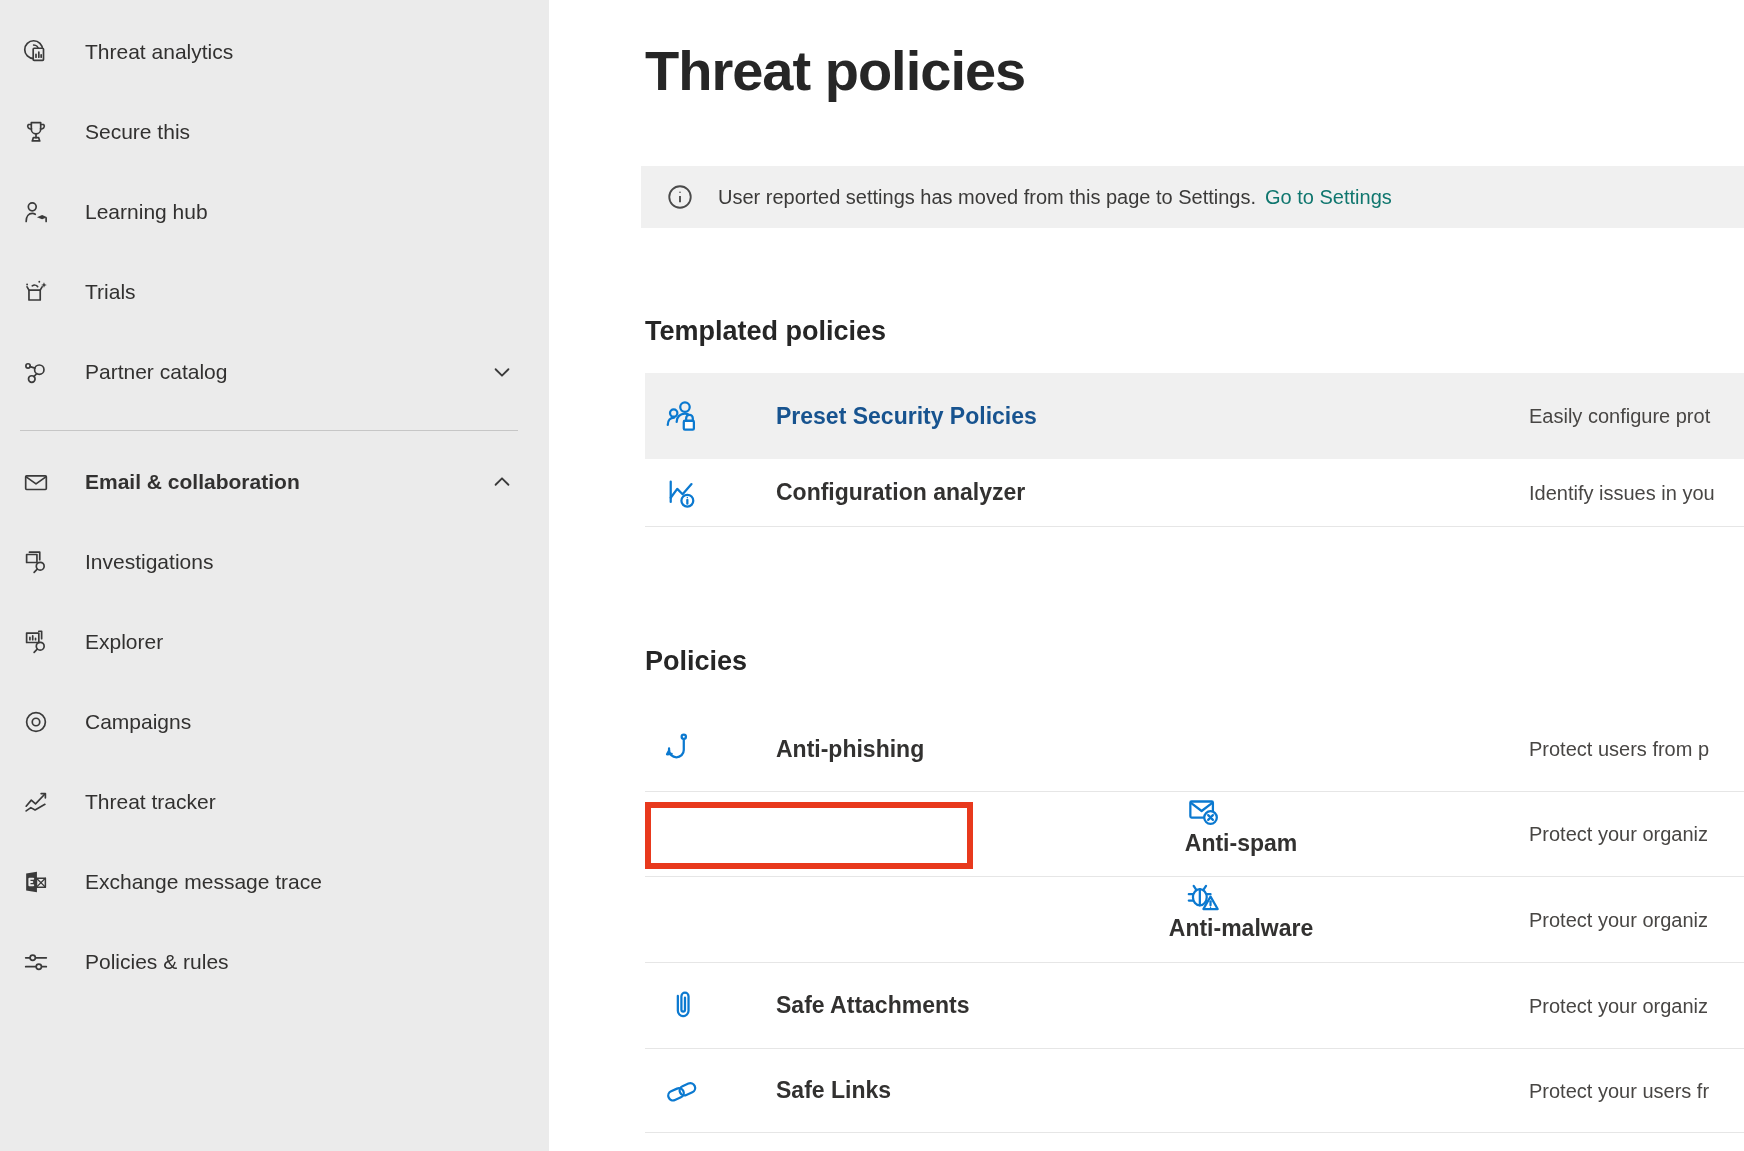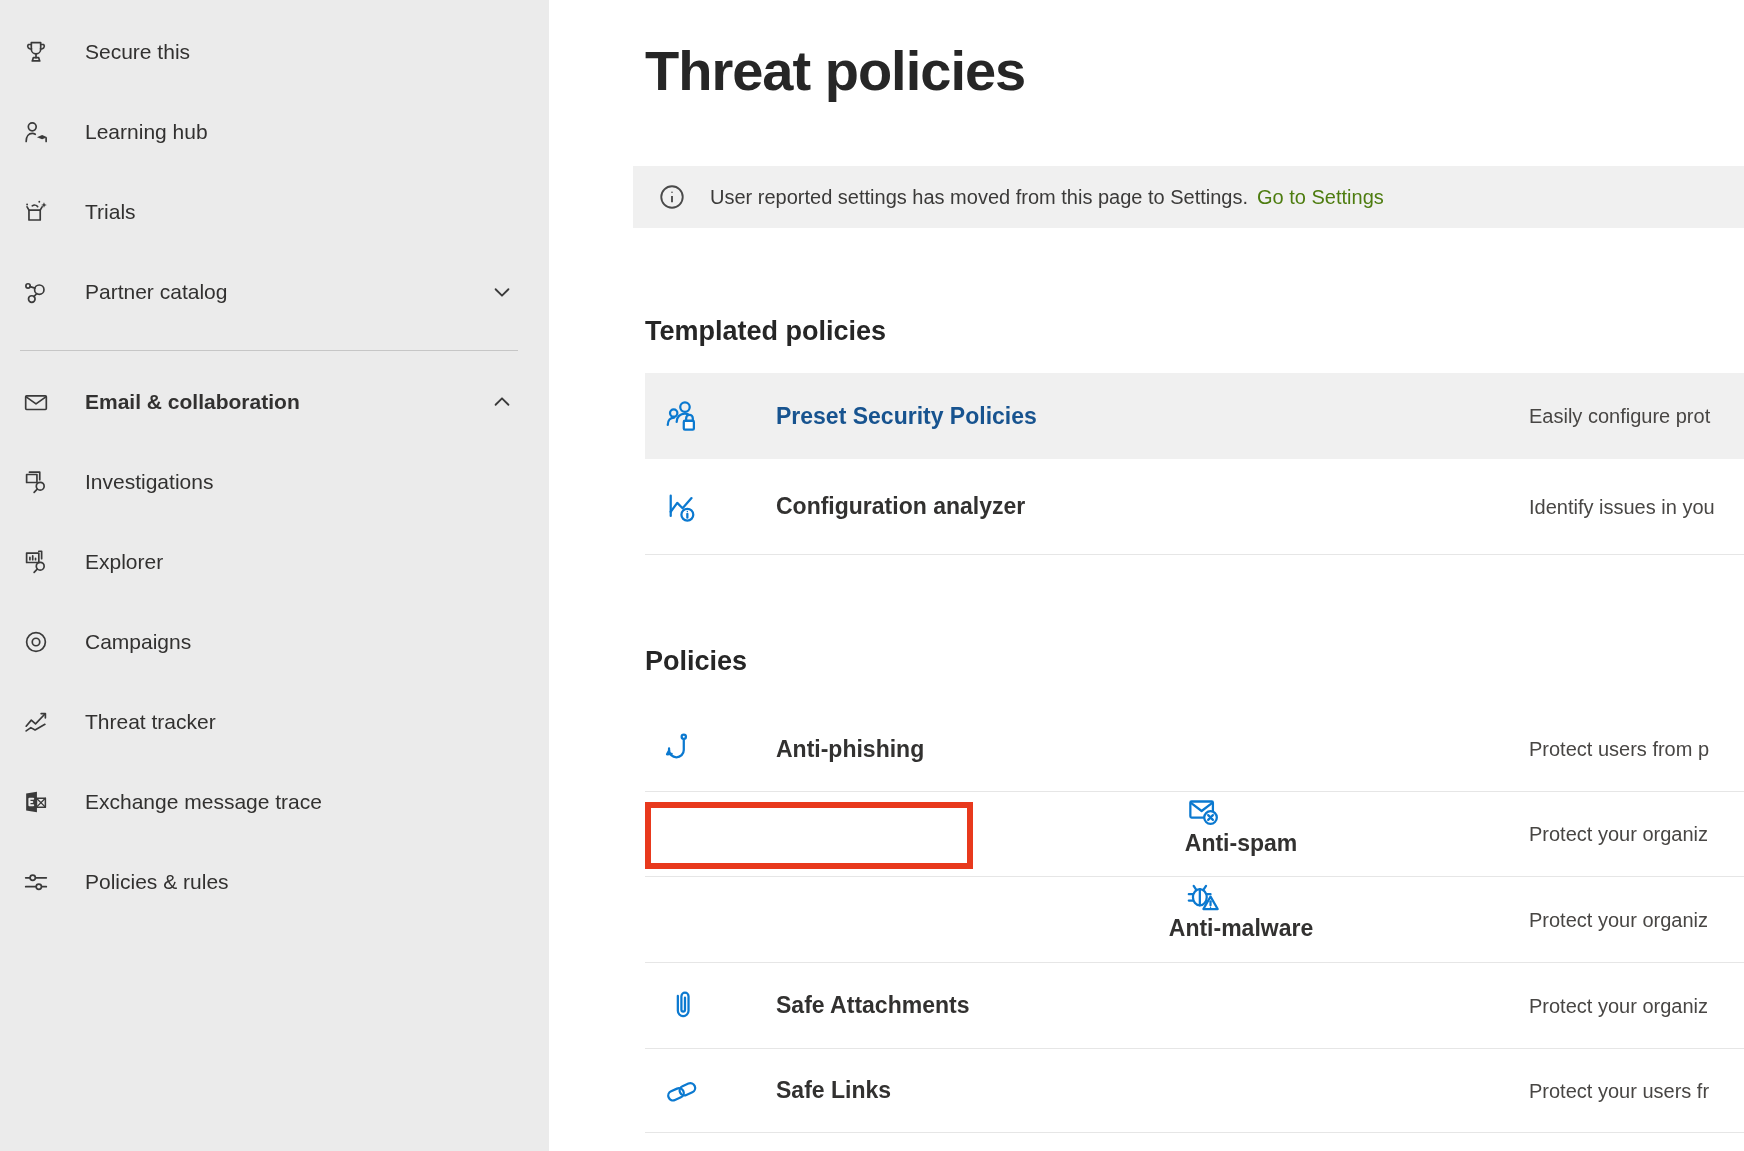--- a/index.html
+++ b/index.html
@@ -15,59 +15,70 @@
   .s-label{margin-left:33px;font-size:21px;color:#323130;white-space:nowrap;}
   .side-item.emphasized .s-label{font-weight:700;}
   .side-chevron{position:absolute;right:36px;top:50%;transform:translateY(-50%);display:flex;}
   .side-chevron svg{stroke:#3a3a3a;fill:none;stroke-width:2;stroke-linecap:round;stroke-linejoin:round;}
   .side-divider{height:1px;background:#c6c6c6;margin:18px 31px 11px 20px;}
 
   
   #content{position:absolute;left:549px;top:0;width:1195px;height:1151px;}
   #page-title{position:absolute;left:96px;top:38px;margin:0;font-size:56px;font-weight:700;
               color:#262626;letter-spacing:-1px;}
-  .banner{position:absolute;left:84px;right:0;top:166px;height:62px;background:#f0f0f0;
+  .banner{position:absolute;left:92px;right:0;top:166px;height:62px;background:#f0f0f0;
           display:flex;align-items:center;padding-left:25px;box-sizing:border-box;}
   .banner-icon{margin-right:24px;display:flex;}
   .banner-icon svg{stroke:#4a4a4a;fill:none;stroke-width:1.6;}
   .banner-text{font-size:20px;color:#3b3a39;white-space:nowrap;}
-  .banner-link{font-size:20px;color:#4d7c0f;margin-left:9px;text-decoration:none;cursor:pointer;white-space:nowrap;}
+  .banner-link{font-size:20px;color:#0f766e;margin-left:9px;text-decoration:none;cursor:pointer;white-space:nowrap;}
 
   .section-heading{position:absolute;left:96px;margin:0;font-size:27px;font-weight:700;color:#262626;}
   #heading-templated{top:316px;}
   #heading-policies{top:646px;}
 
   .policy-row{position:absolute;left:96px;right:0;display:flex;align-items:center;
               padding-left:18px;box-sizing:border-box;cursor:pointer;}
   .p-icon{width:38px;height:38px;flex:0 0 38px;display:flex;align-items:center;justify-content:center;}
   .p-icon svg{stroke:#0b79d0;fill:none;stroke-width:1.9;stroke-linecap:round;stroke-linejoin:round;}
   .p-name{margin-left:75px;font-size:23px;font-weight:700;color:#323130;white-space:nowrap;}
   .p-desc{position:absolute;left:884px;right:0;top:50%;transform:translateY(-50%);
           font-size:20px;color:#484644;white-space:nowrap;overflow:hidden;}
   .hairline{border-bottom:1px solid #e6e6e6;}
 
   #row-preset{top:373px;height:86px;background:#f0f0f0;}
   #row-preset .p-name{color:#17538f;}
-  #row-config{top:459px;height:96px;}
+  #row-config{top:459px;height:68px;}
   #row-antiphishing{top:707px;height:85px;}
   #row-antispam{top:792px;height:85px;flex-direction:column;}
   #row-antimalware{top:877px;height:86px;flex-direction:column;}
   #row-safeattachments{top:963px;height:86px;}
   #row-safelinks{top:1049px;height:84px;}
 
   .red-box{position:absolute;left:96px;top:802px;width:328px;height:67px;
            border:6px solid #e8391d;box-sizing:border-box;pointer-events:none;}
 </style>
 </head>
 <body>
 
 <div id="app">
 
   <aside id="sidebar">
 
+    <div class="side-item">
+      <span class="s-icon">
+        <svg width="30" height="30" viewBox="0 0 32 32">
+            <circle cx="13.5" cy="13.5" r="9.5"></circle>
+            <path d="M13.5 8.5a5 5 0 0 1 5 5"></path>
+            <rect x="13" y="12" width="11" height="13" rx="1" fill="#ebebeb"></rect>
+            <path d="M16 21.5v-3 M19 21.5v-5.5 M21.5 21.5v-2.5"></path>
+          </svg>
+      </span>
+      <span class="s-label">Threat analytics</span>
+    </div>
 
     <div class="side-item">
       <span class="s-icon">
         <svg width="30" height="30" viewBox="0 0 32 32">
             <path d="M11 6h10v7a5 5 0 0 1-10 0z"></path>
             <path d="M11 8H7.8a2.9 2.9 0 0 0 3.4 4.5 M21 8h3.2a2.9 2.9 0 0 1-3.4 4.5"></path>
             <path d="M16 18v4"></path>
             <path d="M12 25.5h8l-1.2-3.5h-5.6z"></path>
           </svg>
       </span>

